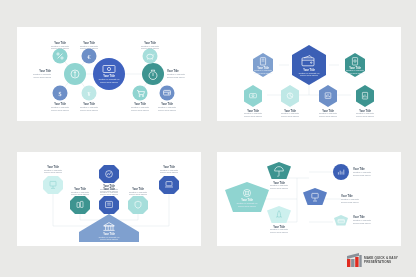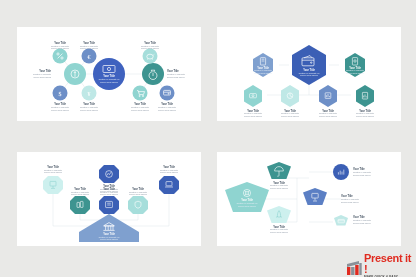--- a/index.html
+++ b/index.html
@@ -392,16 +392,15 @@
   <div class="logo-mark">
     <svg width="15" height="14" viewBox="0 0 15 14">
       <polygon points="0,3 12,0 12,3 0,6" fill="#8a9199"></polygon>
       <rect x="0" y="6" width="3.4" height="8" fill="#e02b20"></rect>
       <rect x="4.1" y="6" width="3.4" height="8" fill="#8a9199"></rect>
       <rect x="8.2" y="4" width="3.4" height="10" fill="#e02b20"></rect>
       <rect x="12.3" y="2" width="2.4" height="12" fill="#8a9199"></rect>
     </svg>
   </div>
   <div class="logo-text">
-    <span class="logo-main">Present it !</span>
     <span class="logo-tag">MAKE QUICK &amp; EASY PRESENTATIONS</span>
   </div>
 </div>
 
 </body></html>

